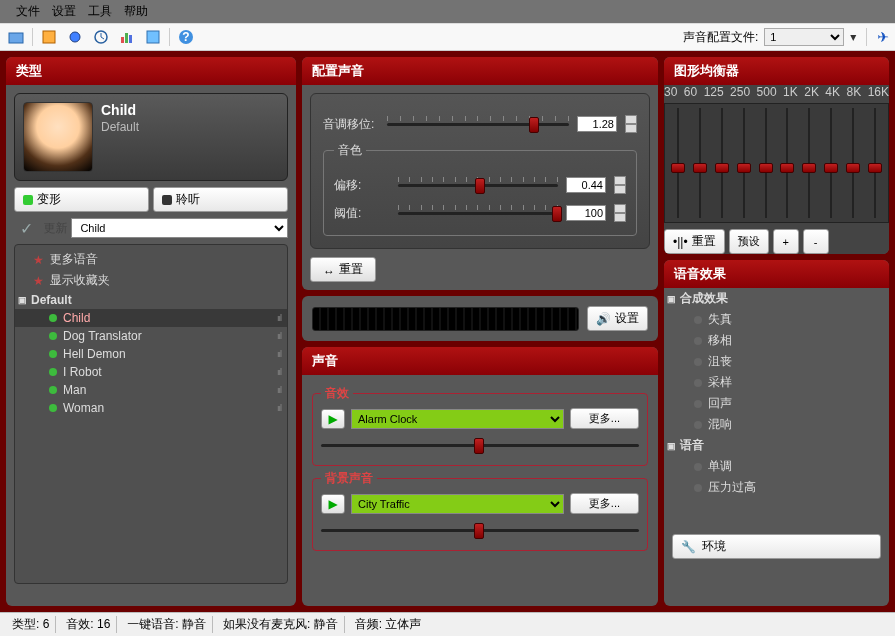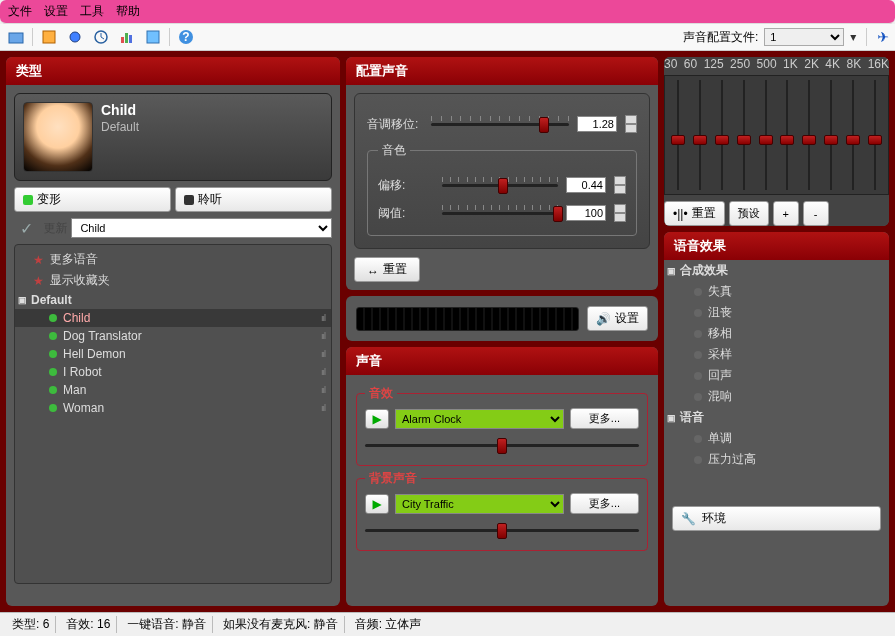--- a/index.html
+++ b/index.html
@@ -1,27 +1,27 @@
 <!DOCTYPE html>
 <html><head>
 <meta charset="utf-8">
 <style>
 * { margin: 0; padding: 0; box-sizing: border-box; font-family: "Microsoft YaHei", Arial, sans-serif; font-size: 12px; }
 body { background: #f0f0f0; width: 895px; height: 636px; overflow: hidden; display: flex; flex-direction: column; }
-.menubar { background: #ec4899; padding: 3px 8px; border-bottom: 1px solid #ddd; display: flex; gap: 12px; border-radius: 6px; }
+.menubar { background: #737373; padding: 3px 16px; border-bottom: 1px solid #ddd; display: flex; gap: 12px; }
 .menubar span { cursor: pointer; }
 .toolbar { background: #f8f8f8; padding: 3px 6px; border-bottom: 1px solid #ccc; display: flex; align-items: center; gap: 6px; }
 .toolbar .tb-icon { width: 20px; height: 20px; display: flex; align-items: center; justify-content: center; cursor: pointer; }
 .toolbar .spacer { flex: 1; }
 .toolbar .right-label { color: #000000; }
 .toolbar select { width: 80px; border: 1px solid #aaa; font-size: 11px; padding: 1px; }
 .filter-icon { color: #1050c0; font-size: 14px; cursor: pointer; }
 .main { flex: 1; display: flex; gap: 6px; padding: 6px; background: #6a0000; overflow: hidden; }
 .col { display: flex; flex-direction: column; gap: 6px; }
-.col1 { width: 334px; }
+.col1 { width: 290px; }
 .col2 { flex: 1; }
 .col3 { width: 225px; }
 .panel { background: #585858; border-radius: 6px; display: flex; flex-direction: column; overflow: hidden; }
 .panel-head { background: linear-gradient(#b01212,#8a0005); color: #fff; font-weight: bold; padding: 5px 10px; font-size: 13px; }
 .panel-body { padding: 8px; flex: 1; overflow: auto; position: relative; }
 .profile-card { background: linear-gradient(#5a5a5a,#3a3a3a); border-radius: 6px; padding: 8px; display: flex; gap: 8px; color: #ddd; border: 1px solid #222; }
 .avatar { width: 70px; height: 70px; background: radial-gradient(circle at 50% 35%, #ffe0c0 0%, #ffd0a0 38%, #503018 70%, #000 100%); border-radius: 4px; border: 1px solid #333; }
 .profile-info .title { font-weight: bold; font-size: 14px; color: #fff; }
 .profile-info .sub { color: #bbb; margin-top: 2px; }
 .btn-row { display: flex; gap: 4px; margin-top: 6px; }
@@ -356,20 +356,21 @@
               <div class="track"></div>
               <div class="thumb" style="left:48%"></div>
             </div>
         </fieldset>
       </div>
     </div>
   </div>
 
   <div class="col col3">
     <div class="panel">
+      <div class="panel-head">图形均衡器</div>
       <div class="panel-body eq-body">
         <div class="eq-labels">
           <span>30</span>
             <span>60</span>
             <span>125</span>
             <span>250</span>
             <span>500</span>
             <span>1K</span>
             <span>2K</span>
             <span>4K</span>
@@ -435,25 +436,25 @@
       <div class="fx-list">
         <div class="fx-item group">
             <span>合成效果</span>
           </div>
         <div class="fx-item sub">
             <span class="dot"></span>
             <span>失真</span>
           </div>
         <div class="fx-item sub">
             <span class="dot"></span>
+            <span>移相</span>
+          </div>
+        <div class="fx-item sub">
+            <span class="dot"></span>
             <span>沮丧</span>
-          </div>
-        <div class="fx-item sub">
-            <span class="dot"></span>
-            <span>移相</span>
           </div>
         <div class="fx-item sub">
             <span class="dot"></span>
             <span>采样</span>
           </div>
         <div class="fx-item sub">
             <span class="dot"></span>
             <span>回声</span>
           </div>
         <div class="fx-item sub">

